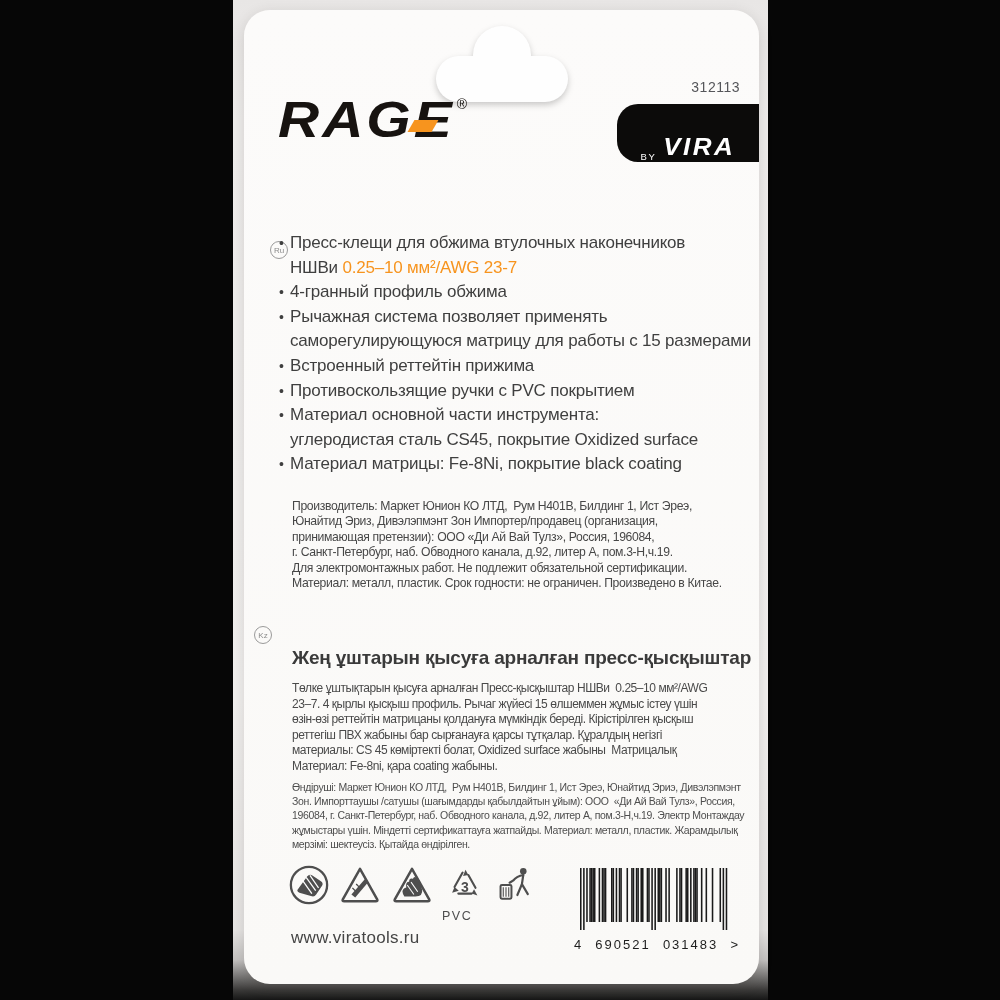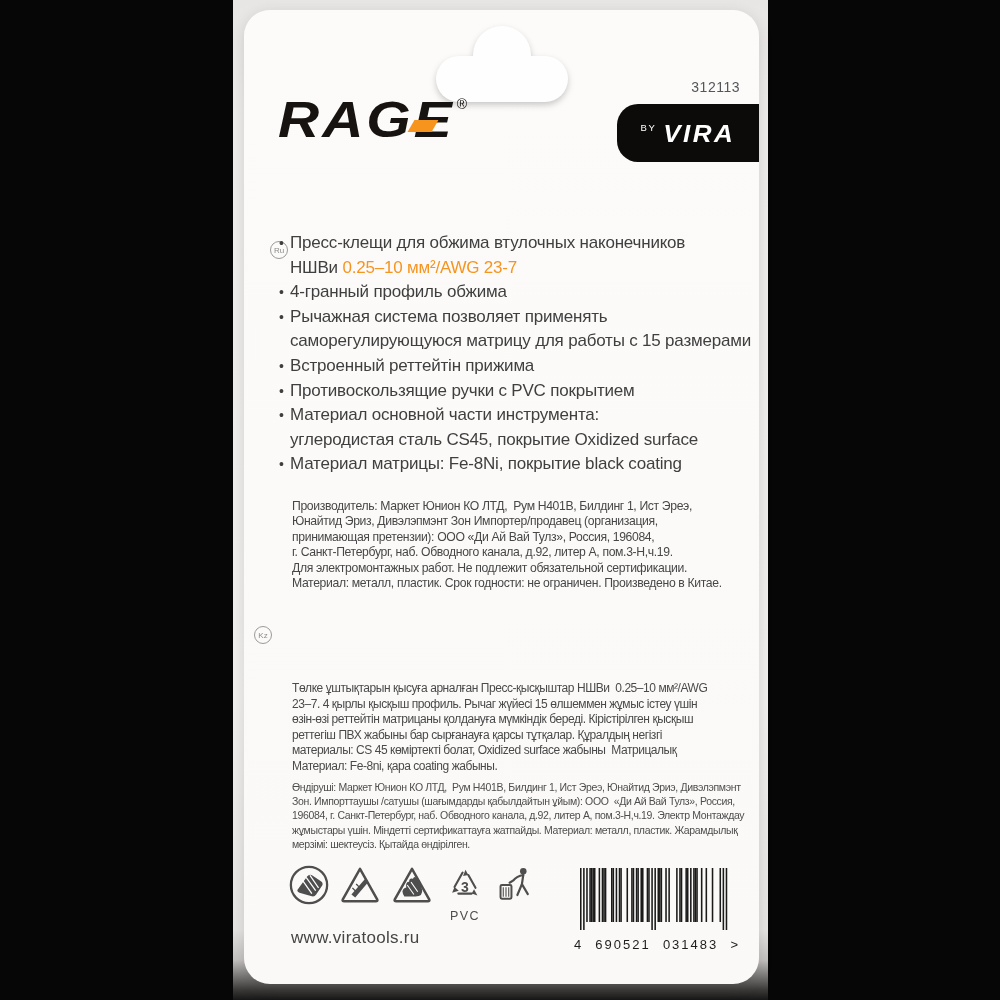--- a/index.html
+++ b/index.html
@@ -16,21 +16,21 @@
   .hole .slot{position:absolute;left:0;top:30px;width:132px;height:46px;border-radius:23px;background:#fefefe;}
   .article{position:absolute;top:69px;right:19px;font-size:14px;color:#55565a;letter-spacing:.5px;}
   
   .rage{position:absolute;left:34px;top:86px;display:flex;}
   .rage-text{font-size:57px;line-height:54px;font-weight:bold;font-style:italic;letter-spacing:3px;
     color:#171310;transform:scaleY(.88);transform-origin:top left;}
   .rage-reg{font-size:14px;margin:0 0 0 2px;color:#171310;}
   .rage-accent{position:absolute;right:32px;top:24px;width:24px;height:12px;background:#F7941E;transform:skewX(-30deg);}
   
   .vira-badge{position:absolute;right:0;top:94px;width:142px;height:58px;background:#0c0b0a;
-    border-radius:21px 0 0 21px;display:flex;align-items:center;justify-content:center;gap:7px;color:#fff;}
+    border-radius:21px 0 0 21px;display:flex;align-items:flex-end;justify-content:center;gap:7px;color:#fff;}
   .by{font-size:9.5px;letter-spacing:1.5px;margin-top:-12px;}
   .vira{font-size:26px;font-weight:bold;font-style:italic;letter-spacing:2.5px;transform:scaleY(.95);}
   
   .titlebar{position:absolute;left:0;top:153px;width:100%;height:47px;background:#131110;color:#fff;
     display:flex;align-items:center;padding-left:38px;box-sizing:border-box;}
   .t1{font-size:26px;font-weight:bold;letter-spacing:.5px;}
   .t2{font-size:19px;margin-left:12px;}
   
   .lang-badge{position:absolute;left:10px;width:18px;height:18px;border:1px solid #9a9a9a;border-radius:50%;
     color:#8b8b8b;font-size:8px;display:flex;align-items:center;justify-content:center;box-sizing:border-box;}
@@ -46,21 +46,21 @@
     color:#474747;white-space:pre;}
   .kz-head{position:absolute;left:48px;top:637px;font-size:19px;font-weight:bold;color:#3a3a3a;letter-spacing:-.2px;white-space:nowrap;}
   .kz-body{position:absolute;left:48px;top:671px;font-size:12px;line-height:15.5px;letter-spacing:-.45px;
     color:#4a4a4a;white-space:pre;}
   .kz-legal{position:absolute;left:48px;top:770px;font-size:10.5px;line-height:14.2px;letter-spacing:-.35px;
     color:#4e4e4e;white-space:pre;}
   
   .icons{position:absolute;left:44px;top:854px;display:flex;align-items:flex-start;gap:8px;}
   .icon-cell{position:relative;}
   .pvc-code{position:absolute;top:15px;left:0;right:0;text-align:center;font-size:14px;font-weight:bold;color:#4e4e4e;}
-  .pvc-label{text-align:center;font-size:12.5px;letter-spacing:1.5px;color:#4e4e4e;margin-top:-1px;}
+  .pvc-label{text-align:left;font-size:12.5px;letter-spacing:1.5px;color:#4e4e4e;margin-top:-1px;}
   .website{position:absolute;left:47px;top:918px;font-size:17px;color:#454545;letter-spacing:.3px;}
   
   .barcode{position:absolute;left:330px;top:858px;width:166px;}
   .bc-digits{display:flex;justify-content:space-between;font-size:13px;letter-spacing:2px;color:#1d1d1d;margin-top:1px;}
 </style>
 </head>
 <body>
 
 <div class="photo">
   <div class="card">
@@ -117,20 +117,21 @@
       </div>
 
     <div class="ru-legal">Производитель: Маркет Юнион КО ЛТД,  Рум Н401В, Билдинг 1, Ист Эреэ,
 Юнайтид Эриз, Дивэлэпмэнт Зон Импортер/продавец (организация,
 принимающая претензии): ООО «Ди Ай Вай Тулз», Россия, 196084,
 г. Санкт-Петербург, наб. Обводного канала, д.92, литер А, пом.3-Н,ч.19.
 Для электромонтажных работ. Не подлежит обязательной сертификации.
 Материал: металл, пластик. Срок годности: не ограничен. Произведено в Китае.</div>
 
     <div class="lang-badge" id="kz-badge">Kz</div>
+    <div class="kz-head">Жең ұштарын қысуға арналған пресс-қысқыштар</div>
     <div class="kz-body">Төлке ұштықтарын қысуға арналған Пресс-қысқыштар НШВи  0.25–10 мм²/AWG
 23–7. 4 қырлы қысқыш профиль. Рычаг жүйесі 15 өлшеммен жұмыс істеу үшін
 өзін-өзі реттейтін матрицаны қолдануға мүмкіндік береді. Кірістірілген қысқыш
 реттегіш ПВХ жабыны бар сырғанауға қарсы тұтқалар. Құралдың негізгі
 материалы: CS 45 көміртекті болат, Oxidized surface жабыны  Матрицалық
 Материал: Fe-8ni, қара coating жабыны.</div>
     <div class="kz-legal">Өндіруші: Маркет Юнион КО ЛТД,  Рум Н401В, Билдинг 1, Ист Эреэ, Юнайтид Эриэ, Дивэлэпмэнт
 Зон. Импорттаушы /сатушы (шағымдарды қабылдайтын ұйым): ООО  «Ди Ай Вай Тулз», Россия,
 196084, г. Санкт-Петербург, наб. Обводного канала, д.92, литер А, пом.3-Н,ч.19. Электр Монтаждау
 жұмыстары үшін. Міндетті сертификаттауға жатпайды. Материал: металл, пластик. Жарамдылық

